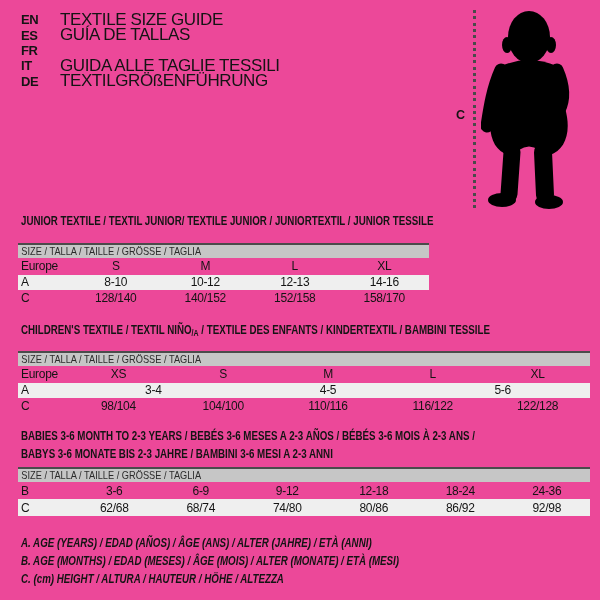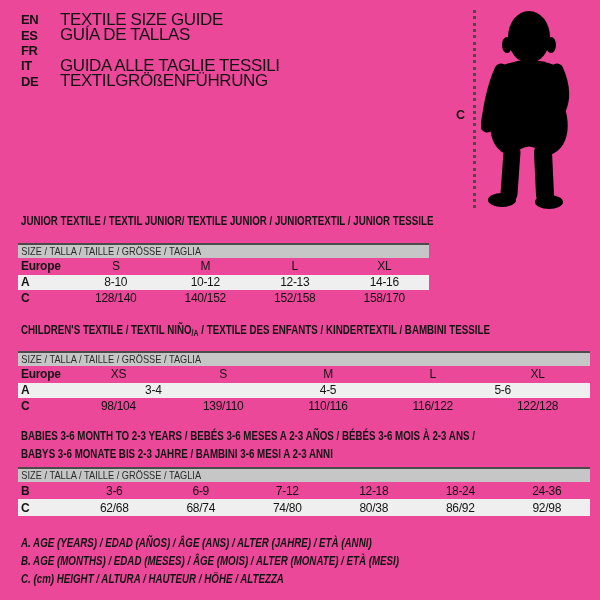--- a/index.html
+++ b/index.html
@@ -31,21 +31,21 @@
   #tbl1{top:243px;width:411px;}
   #tbl2{top:351px;width:572px;}
   #tbl3{top:467px;width:572px;}
   .size-bar{height:13px;background:#c6c6c6;border-top:2px solid #4b4b4b;display:flex;align-items:flex-start;}
   .size-bar>span{font-size:11px;color:#2b2b2b;white-space:nowrap;padding-left:4px;
                  transform:scaleX(0.84);transform-origin:0 50%;}
   .trow{display:flex;align-items:center;height:15.4px;font-size:12px;}
   .trow.head{height:16.5px;}
   .trow.tall{height:17px;}
   .trow.shaded{background:#efefef;}
-  .tlabel{padding-left:3px;letter-spacing:-0.3px;font-weight:bold;}
+  .tlabel{padding-left:3px;letter-spacing:-0.3px;}
   #tbl1 .tlabel{width:50px;}
   #tbl2 .tlabel{width:45px;}
   #tbl3 .tlabel{width:50px;}
   .tcell{flex:1;text-align:center;letter-spacing:-0.3px;}
 
   
   .footnotes{position:absolute;left:21px;top:536px;font-style:italic;}
   .fnote{font-size:12.5px;font-weight:bold;height:18px;white-space:nowrap;
          transform:scaleX(0.78);transform-origin:0 50%;}
 </style>
@@ -139,50 +139,50 @@
     </div>
     <div class="trow shaded">
       <span class="tlabel">A</span>
       <span class="tcell">3-4</span>
       <span class="tcell">4-5</span>
       <span class="tcell">5-6</span>
     </div>
     <div class="trow">
       <span class="tlabel">C</span>
       <span class="tcell">98/104</span>
-      <span class="tcell">139/110</span>
+      <span class="tcell">104/100</span>
       <span class="tcell">110/116</span>
       <span class="tcell">116/122</span>
       <span class="tcell">122/128</span>
     </div>
   </div>
 
   <div class="sec-title" id="sec3-title">
     <div>BABIES 3-6 MONTH TO 2-3 YEARS / BEBÉS 3-6 MESES A 2-3 AÑOS / BÉBÉS 3-6 MOIS À 2-3 ANS /</div>
     <div>BABYS 3-6 MONATE BIS 2-3 JAHRE / BAMBINI 3-6 MESI A 2-3 ANNI</div>
   </div>
   <div class="tbl" id="tbl3">
     <div class="size-bar">
       <span>SIZE / TALLA / TAILLE / GRÖSSE / TAGLIA</span>
     </div>
     <div class="trow tall">
       <span class="tlabel">B</span>
       <span class="tcell">3-6</span>
       <span class="tcell">6-9</span>
-      <span class="tcell">7-12</span>
+      <span class="tcell">9-12</span>
       <span class="tcell">12-18</span>
       <span class="tcell">18-24</span>
       <span class="tcell">24-36</span>
     </div>
     <div class="trow tall shaded">
       <span class="tlabel">C</span>
       <span class="tcell">62/68</span>
       <span class="tcell">68/74</span>
       <span class="tcell">74/80</span>
-      <span class="tcell">80/38</span>
+      <span class="tcell">80/86</span>
       <span class="tcell">86/92</span>
       <span class="tcell">92/98</span>
     </div>
   </div>
 
   <div class="footnotes">
     <div class="fnote">A. AGE (YEARS) / EDAD (AÑOS) / ÂGE (ANS) / ALTER (JAHRE) / ETÀ (ANNI)</div>
     <div class="fnote">B. AGE (MONTHS) / EDAD (MESES) / ÂGE (MOIS) / ALTER (MONATE) / ETÀ (MESI)</div>
     <div class="fnote">C. (cm) HEIGHT / ALTURA / HAUTEUR / HÖHE / ALTEZZA</div>
   </div>

